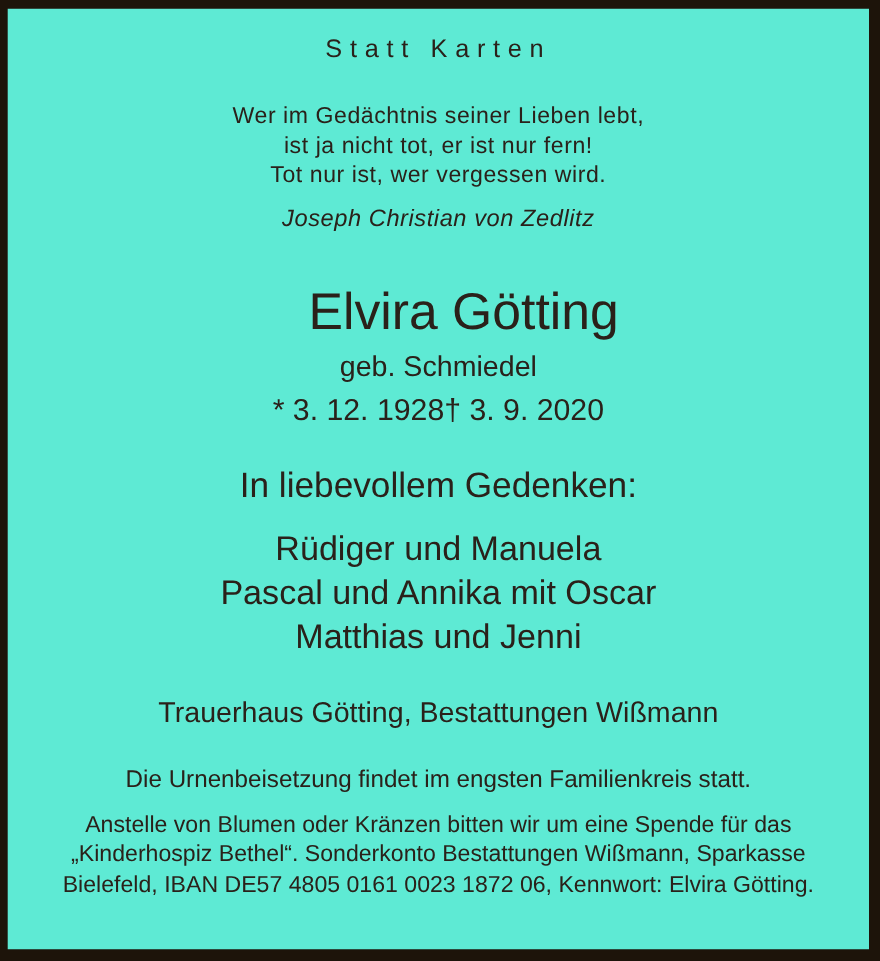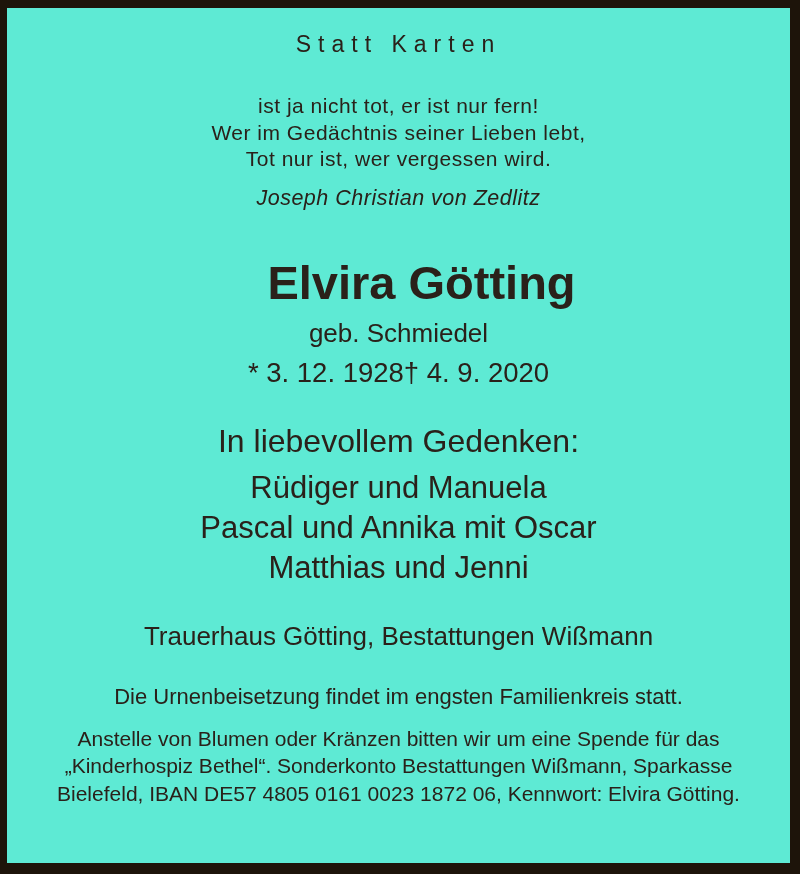--- a/index.html
+++ b/index.html
@@ -38,42 +38,42 @@
     margin-top: 12px;
     font-size: 21.5px;
     line-height: 26px;
     font-style: italic;
     letter-spacing: 0.5px;
   }
   .deceased-name {
     margin-top: 44px;
     font-size: 47px;
     line-height: 56px;
-    font-weight: 700;
+    font-weight: 400;
     margin-left: 46px;
   }
   .maiden-name {
     margin-top: 8px;
     font-size: 26px;
     line-height: 28px;
   }
   .dates {
     margin-top: 11px;
     font-size: 27.5px;
     line-height: 30px;
     display: flex;
     justify-content: center;
   }
   .remembrance-intro {
     margin-top: 39px;
     font-size: 32px;
     line-height: 28px;
   }
   .mourners {
-    margin-top: 13px;
+    margin-top: 24px;
     font-size: 31px;
     line-height: 40px;
   }
   .funeral-home {
     margin-top: 32px;
     font-size: 26px;
     line-height: 33px;
   }
   .burial-note {
     margin-top: 31px;
@@ -88,34 +88,34 @@
   }
 </style>
 </head>
 <body>
 
 <div class="card">
 
   <div class="statt-karten">Statt Karten</div>
 
   <div class="poem">
+    <div>Wer im Gedächtnis seiner Lieben lebt,</div>
     <div>ist ja nicht tot, er ist nur fern!</div>
-    <div>Wer im Gedächtnis seiner Lieben lebt,</div>
     <div>Tot nur ist, wer vergessen wird.</div>
   </div>
 
   <div class="poem-attribution">Joseph Christian von Zedlitz</div>
 
   <div class="deceased-name">Elvira Götting</div>
 
   <div class="maiden-name">geb. Schmiedel</div>
 
   <div class="dates">
     <span>* 3. 12. 1928</span>
-    <span>† 4. 9. 2020</span>
+    <span>† 3. 9. 2020</span>
   </div>
 
   <div class="remembrance-intro">In liebevollem Gedenken:</div>
 
   <div class="mourners">
     <div>Rüdiger und Manuela</div>
     <div>Pascal und Annika mit Oscar</div>
     <div>Matthias und Jenni</div>
   </div>
 

